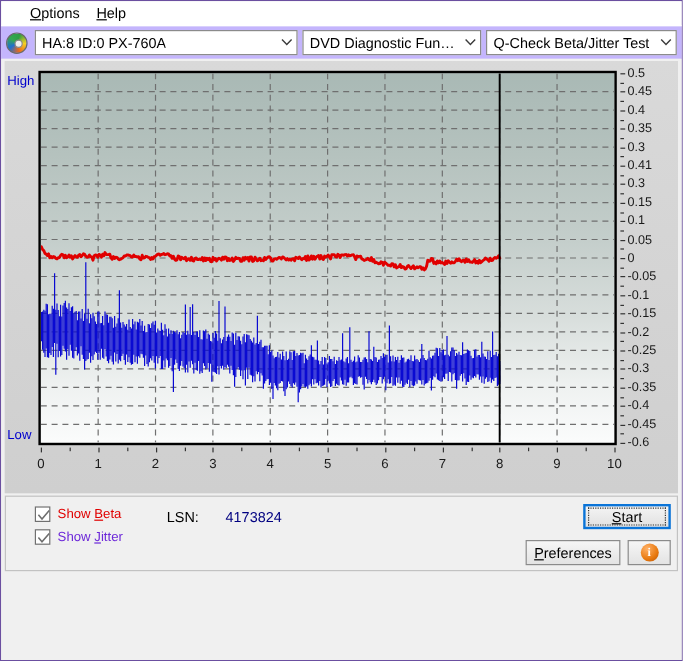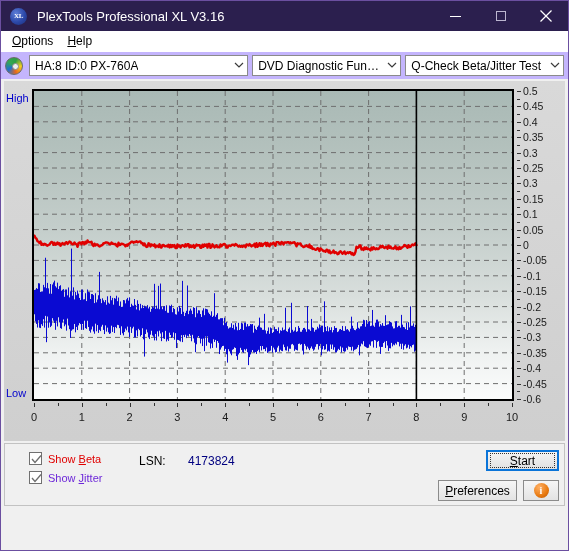--- a/index.html
+++ b/index.html
@@ -59,21 +59,21 @@
     color: #ffffff;
   }
   .winbtn svg { display: block; }
   
   .menubar {
     height: 21px;
     background: #ffffff;
     display: flex;
     align-items: center;
     flex: 0 0 auto;
-    padding-left: 4px;
+    padding-left: 17px;
     border-bottom: 1px solid #ffffff;
   }
   .menu-item {
     font-size: 12px;
     color: #000;
     padding: 2px 7px;
     white-space: nowrap;
   }
   .menu-item u { text-decoration: underline; }
   
@@ -282,42 +282,20 @@
     padding-left: 5px;
   }
   .status-text { font-size: 12px; color: #e00000; }
   u.acc { text-decoration: underline; }
 </style>
 </head>
 <body>
 
 <div id="app">
 
-  <div class="titlebar">
-    <div class="app-icon">XL</div>
-    <div class="title-text">PlexTools Professional XL V3.16</div>
-    <div class="winbtns">
-      <div class="winbtn">
-        <svg width="11" height="11" viewBox="0 0 11 11">
-            <line x1="0" y1="5.5" x2="11" y2="5.5" stroke="#fff" stroke-width="1"></line>
-          </svg>
-      </div>
-      <div class="winbtn">
-        <svg width="10" height="10" viewBox="0 0 10 10">
-            <rect x="0.5" y="0.5" width="9" height="9" fill="none" stroke="#bcb6d0" stroke-width="1"></rect>
-          </svg>
-      </div>
-      <div class="winbtn close">
-        <svg width="12" height="12" viewBox="0 0 12 12">
-            <line x1="0.5" y1="0.5" x2="11.5" y2="11.5" stroke="#fff" stroke-width="1.2"></line>
-            <line x1="11.5" y1="0.5" x2="0.5" y2="11.5" stroke="#fff" stroke-width="1.2"></line>
-          </svg>
-      </div>
-    </div>
-  </div>
 
   <div class="menubar">
     <div class="menu-item"><u>O</u><span>ptions</span></div>
     <div class="menu-item"><u>H</u><span>elp</span></div>
   </div>
 
   <div class="toolbar">
     <div class="disc-icon"></div>
     <div class="combo combo-drive">
       <span class="cv">HA:8 ID:0  PX-760A</span>
@@ -780,21 +758,21 @@
             <div class="ytick" style="top: -3px;">0.5</div>
             <div class="ytickmark" style="top: 17.4px;"></div>
             <div class="ytick" style="top: 12.4px;">0.45</div>
             <div class="ytickmark" style="top: 32.8px;"></div>
             <div class="ytick" style="top: 27.8px;">0.4</div>
             <div class="ytickmark" style="top: 48.2px;"></div>
             <div class="ytick" style="top: 43.2px;">0.35</div>
             <div class="ytickmark" style="top: 63.6px;"></div>
             <div class="ytick" style="top: 58.6px;">0.3</div>
             <div class="ytickmark" style="top: 79px;"></div>
-            <div class="ytick" style="top: 74px;">0.25</div>
+            <div class="ytick" style="top: 74px;">0.41</div>
             <div class="ytickmark" style="top: 94.4px;"></div>
             <div class="ytick" style="top: 89.4px;">0.3</div>
             <div class="ytickmark" style="top: 109.8px;"></div>
             <div class="ytick" style="top: 104.8px;">0.15</div>
             <div class="ytickmark" style="top: 125.2px;"></div>
             <div class="ytick" style="top: 120.2px;">0.1</div>
             <div class="ytickmark" style="top: 140.6px;"></div>
             <div class="ytick" style="top: 135.6px;">0.05</div>
             <div class="ytickmark" style="top: 156px;"></div>
             <div class="ytick" style="top: 151px;">0</div>

